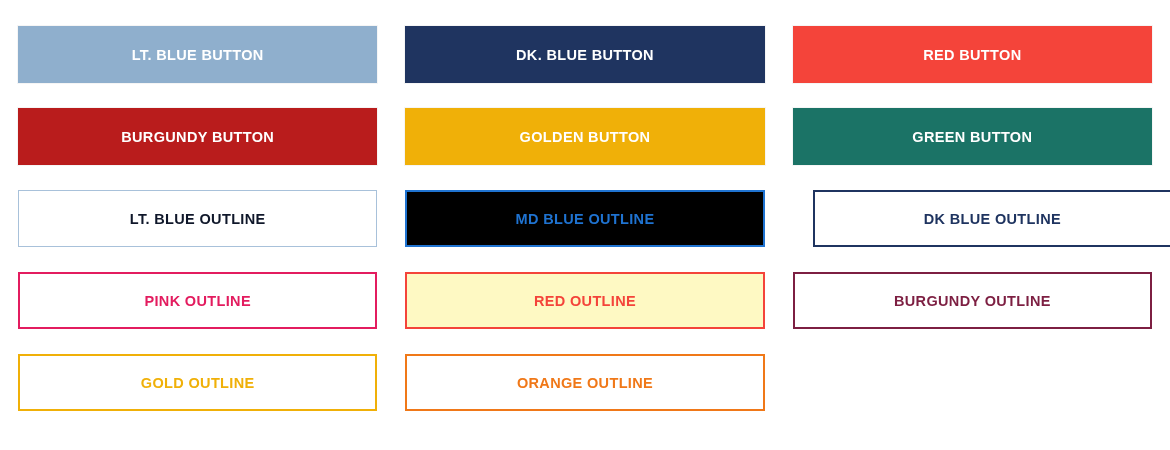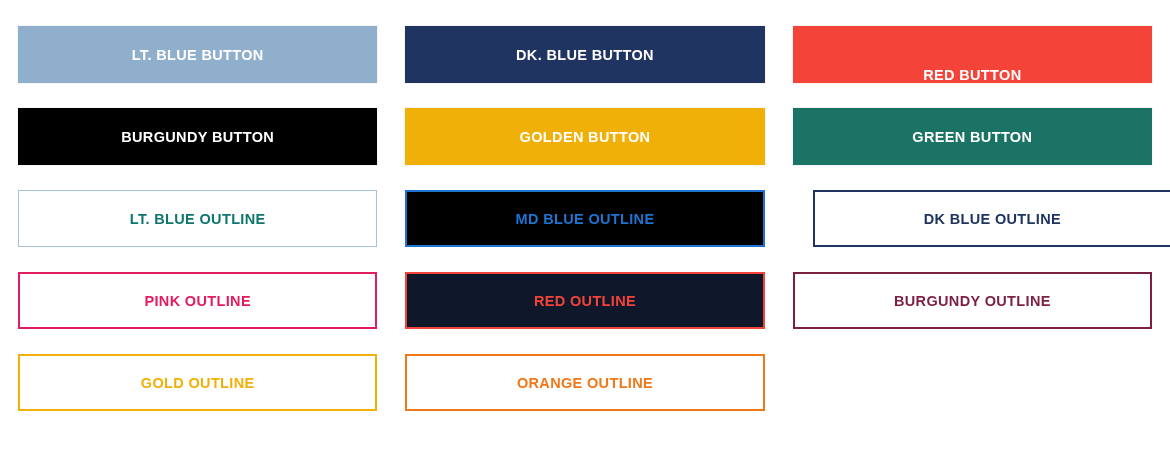--- a/index.html
+++ b/index.html
@@ -73,45 +73,45 @@
 </head>
 <body>
 
 <div id="button-grid">
     <button class="btn solid" style="background: rgb(143, 175, 205); color: rgb(255, 255, 255);">
       <span class="btn-label">LT. BLUE BUTTON</span>
     </button>
     <button class="btn solid" style="background: rgb(31, 52, 96); color: rgb(255, 255, 255);">
       <span class="btn-label">DK. BLUE BUTTON</span>
     </button>
-    <button class="btn solid" style="background: rgb(244, 68, 58); color: rgb(255, 255, 255); align-items: flex-end;">
+    <button class="btn solid" style="background: rgb(244, 68, 58); color: rgb(255, 255, 255);">
       <span class="btn-label">RED BUTTON</span>
     </button>
-    <button class="btn solid" style="background: #000000; color: rgb(255, 255, 255);">
+    <button class="btn solid" style="background: #b91c1c; color: rgb(255, 255, 255);">
       <span class="btn-label">BURGUNDY BUTTON</span>
     </button>
     <button class="btn solid" style="background: rgb(240, 176, 8); color: rgb(255, 255, 255);">
       <span class="btn-label">GOLDEN BUTTON</span>
     </button>
     <button class="btn solid" style="background: rgb(27, 115, 102); color: rgb(255, 255, 255);">
       <span class="btn-label">GREEN BUTTON</span>
     </button>
-    <button class="btn outline thin" style="background: rgb(255, 255, 255); color: #0f766e; border-color: rgb(168, 193, 218);">
+    <button class="btn outline thin" style="background: rgb(255, 255, 255); color: #0f172a; border-color: rgb(168, 193, 218);">
       <span class="btn-label">LT. BLUE OUTLINE</span>
     </button>
     <button class="btn outline" style="background: #000000; color: rgb(31, 115, 209); border-color: rgb(31, 115, 209); justify-content: center;">
       <span class="btn-label">MD BLUE OUTLINE</span>
     </button>
     <button class="btn outline" style="background: rgb(255, 255, 255); color: rgb(31, 52, 96); border-color: rgb(31, 52, 96); margin-left: 20px;">
       <span class="btn-label">DK BLUE OUTLINE</span>
     </button>
     <button class="btn outline" style="background: rgb(255, 255, 255); color: rgb(227, 28, 95); border-color: rgb(227, 28, 95);">
       <span class="btn-label">PINK OUTLINE</span>
     </button>
-    <button class="btn outline" style="background: #0f172a; color: rgb(244, 68, 58); border-color: rgb(244, 68, 58); align-items: center;">
+    <button class="btn outline" style="background: #fef9c3; color: rgb(244, 68, 58); border-color: rgb(244, 68, 58); align-items: center;">
       <span class="btn-label">RED OUTLINE</span>
     </button>
     <button class="btn outline" style="background: rgb(255, 255, 255); color: rgb(125, 31, 66); border-color: rgb(125, 31, 66);">
       <span class="btn-label">BURGUNDY OUTLINE</span>
     </button>
     <button class="btn outline" style="background: rgb(255, 255, 255); color: rgb(240, 176, 8); border-color: rgb(240, 176, 8); text-align: right;">
       <span class="btn-label">GOLD OUTLINE</span>
     </button>
     <button class="btn outline" style="background: rgb(255, 255, 255); color: rgb(240, 120, 24); border-color: rgb(240, 120, 24);">
       <span class="btn-label">ORANGE OUTLINE</span>

